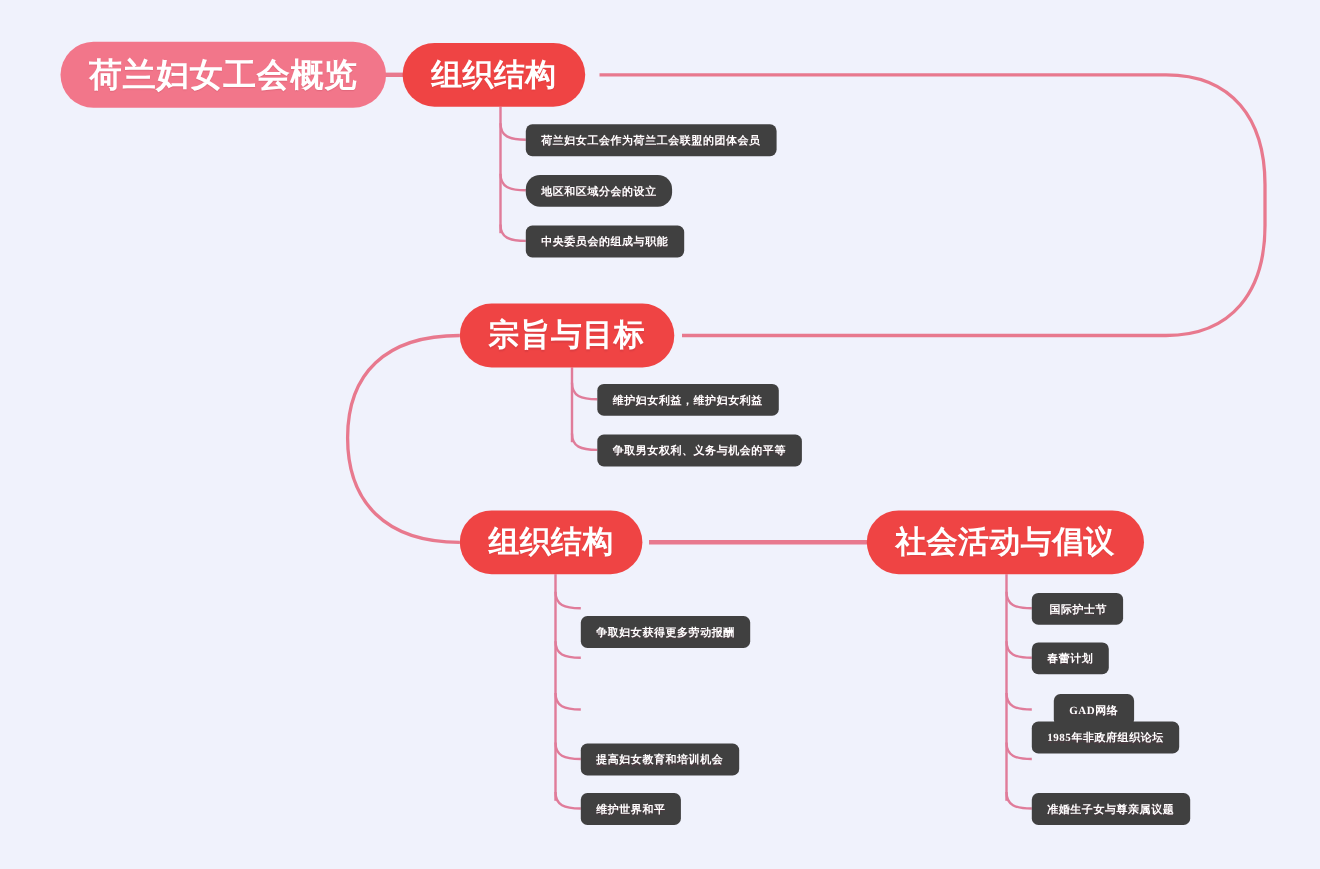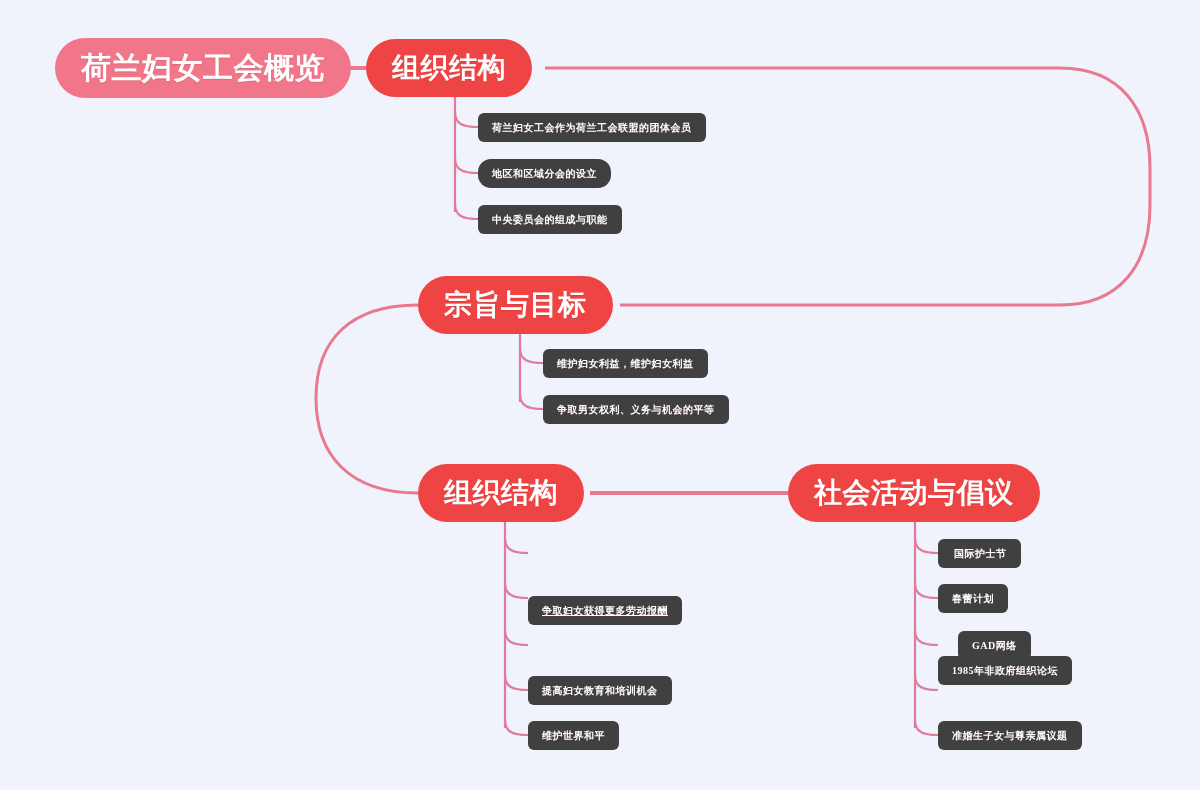--- a/index.html
+++ b/index.html
@@ -116,21 +116,21 @@
   <div class="node leaf" style="left:478px; top:159px;border-radius:13px;">地区和区域分会的设立</div>
   <div class="node leaf" style="left:478px; top:205px;">中央委员会的组成与职能</div>
 
   <div class="node main" style="left:418px; top:276px;">宗旨与目标</div>
 
   <div class="node leaf" style="left:543px; top:349px;">维护妇女利益，维护妇女利益</div>
   <div class="node leaf" style="left:543px; top:395px;">争取男女权利、义务与机会的平等</div>
 
   <div class="node main" style="left:418px; top:464px;">组织结构</div>
 
-  <div class="node leaf" style="left:528px; top:596px;text-decoration:underline;">争取妇女获得更多劳动报酬</div>
+  <div class="node leaf" style="left:528px; top:560px;">争取妇女获得更多劳动报酬</div>
   <div class="node leaf" style="left:528px; top:676px;">提高妇女教育和培训机会</div>
   <div class="node leaf" style="left:528px; top:721px;">维护世界和平</div>
 
   <div class="node main" style="left:788px; top:464px;">社会活动与倡议</div>
 
   <div class="node leaf" style="left:938px; top:539px;padding-left:16px;">国际护士节</div>
   <div class="node leaf" style="left:938px; top:584px;">春蕾计划</div>
   <div class="node leaf" style="left:938px; top:631px;margin-left:20px;">GAD网络</div>
   <div class="node leaf" style="left:938px; top:656px;">1985年非政府组织论坛</div>
   <div class="node leaf" style="left:938px; top:721px;">准婚生子女与尊亲属议题</div>

